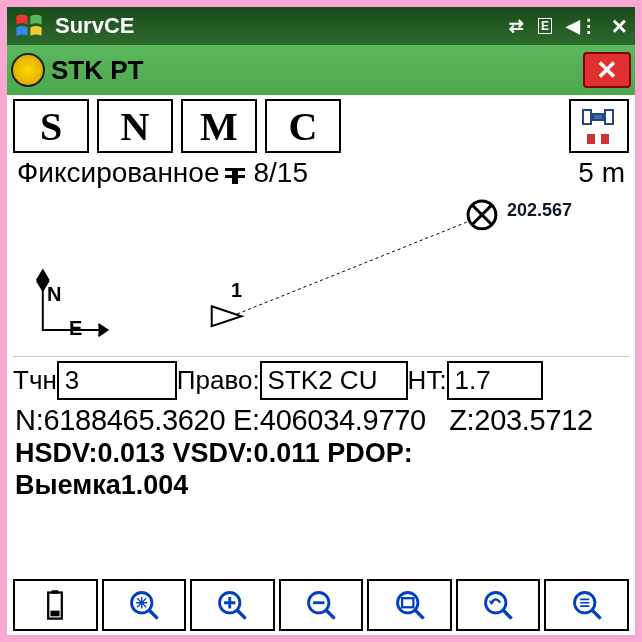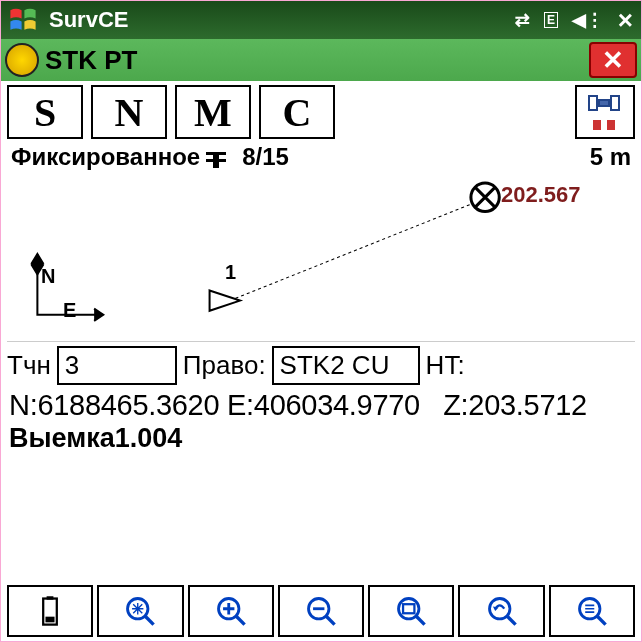--- a/index.html
+++ b/index.html
@@ -1,40 +1,40 @@
 <!DOCTYPE html>
 <html><head>
 <meta charset="utf-8">
 <style>
 *{box-sizing:border-box;margin:0;padding:0;font-family:"Tahoma","Arial",sans-serif}
 body{background:#888;display:flex;justify-content:center;align-items:center;height:100vh}
-.device{width:642px;height:642px;background:#fff;display:flex;flex-direction:column;border:1px solid #f9a8d4}
+.device{width:642px;height:642px;background:#fff;display:flex;flex-direction:column;border:7px solid #f9a8d4}
 .taskbar{height:38px;background:linear-gradient(#1a4a1a,#2d6b2d);display:flex;align-items:center;padding:0 8px;color:#fff;font-size:22px;font-weight:bold}
 .win-logo{width:28px;height:28px;margin-right:12px;position:relative}
 .win-logo svg{width:100%;height:100%}
 .taskbar-title{flex:1}
 .taskbar-icons{display:flex;gap:14px;align-items:center;font-size:18px;color:#fff}
-.titlebar{height:42px;background:linear-gradient(#5cb85c,#4ca84c);display:flex;align-items:center;padding:0 4px}
+.titlebar{height:50px;background:linear-gradient(#5cb85c,#4ca84c);display:flex;align-items:center;padding:0 4px}
 .app-icon{width:34px;height:34px;margin-right:6px;background:radial-gradient(#ffd700,#d4a000);border-radius:50%;border:2px solid #222;position:relative}
 .app-title{flex:1;color:#000;font-size:26px;font-weight:bold}
 .close-btn{width:48px;height:36px;background:#e03030;border:2px solid #800;display:flex;align-items:center;justify-content:center;color:#fff;font-size:26px;font-weight:bold;border-radius:4px}
 .toolbar{display:flex;padding:4px 6px 2px;gap:8px}
 .tbtn{width:76px;height:54px;border:2px solid #000;background:#fff;display:flex;align-items:center;justify-content:center;font-size:40px;font-weight:bold;font-family:"Times New Roman",serif}
 .tbtn.sat{margin-left:auto;width:60px;font-size:14px}
-.statusline{display:flex;padding:2px 10px 0;font-size:24px;font-weight:bold}
+.statusline{display:flex;padding:2px 10px 0;font-size:28px;font-weight:normal}
 .statusline .fix{flex:0 0 auto;margin-right:6px}
-.statusline .sats{display:flex;align-items:center;gap:16px}
+.statusline .sats{display:flex;align-items:center;gap:8px}
 .statusline .dist{margin-left:auto}
 .sat-ico{display:inline-block;width:20px;height:10px;border-top:3px solid #000;border-bottom:3px solid #000;position:relative}
 .sat-ico:before{content:"";position:absolute;left:7px;top:-3px;width:6px;height:16px;background:#000}
 .map{flex:0 0 162px;position:relative;border-bottom:1px solid #ccc;margin:2px 6px 0}
 .map svg{width:100%;height:100%}
-.map .lbl{position:absolute;color:#7f1d1d;font-size:22px;font-weight:bold}
+.map .lbl{position:absolute;color:#0f172a;font-size:18px;font-weight:bold}
 .map .lblk{position:absolute;color:#000;font-size:20px;font-weight:bold}
-.inputs{display:flex;align-items:center;padding:4px 6px;gap:6px;font-size:26px}
+.inputs{display:flex;align-items:center;padding:4px 6px;gap:0;font-size:26px}
 .inputs label{font-weight:normal}
 .inputs .ibox{border:2px solid #000;padding:2px 6px;font-size:26px;background:#fff;min-width:40px}
 .readout{padding:0 8px;font-size:29px;letter-spacing:-0.3px;white-space:nowrap;overflow:hidden}
 .readout2{padding:0 8px;font-size:27px;font-weight:bold;line-height:1.2}
 .bottombar{margin-top:auto;display:flex;padding:4px 6px;gap:4px}
 .bbtn{flex:1;height:52px;border:2px solid #000;background:#fff;display:flex;align-items:center;justify-content:center}
 .bbtn svg{width:34px;height:34px}
 </style>
 </head>
 <body>
@@ -111,26 +111,28 @@
     <div class="lblk" style="left:218px;top:88px">1</div>
     <div class="lbl" style="left:494px;top:9px">202.567</div>
   </div>
 
   <div class="inputs">
     <label>Тчн</label>
     <div class="ibox" style="width:120px">3</div>
     <label>Право:</label>
     <div class="ibox" style="width:148px">STK2 CU</div>
     <label>HT:</label>
+    <div class="ibox" style="width:96px">1.7</div>
   </div>
 
   <div class="readout">
     <span>N:</span><span>6188465.3620</span>&nbsp;<span>E:</span><span>406034.9770</span>&nbsp;&nbsp;&nbsp;<span>Z:</span><span>203.5712</span>
   </div>
 
+  <div class="readout2">HSDV:0.013 VSDV:0.011 PDOP:</div>
   <div class="readout2">Выемка1.004</div>
 
   <div class="bottombar">
     <div class="bbtn">
         <svg viewBox="0 0 30 30">
           <rect x="9" y="4" width="12" height="23" fill="none" stroke="#000" stroke-width="2"></rect>
           <rect x="12" y="2" width="6" height="3" fill="#000"></rect>
           <rect x="11" y="20" width="8" height="5" fill="#000"></rect>
         </svg>
       </div>

